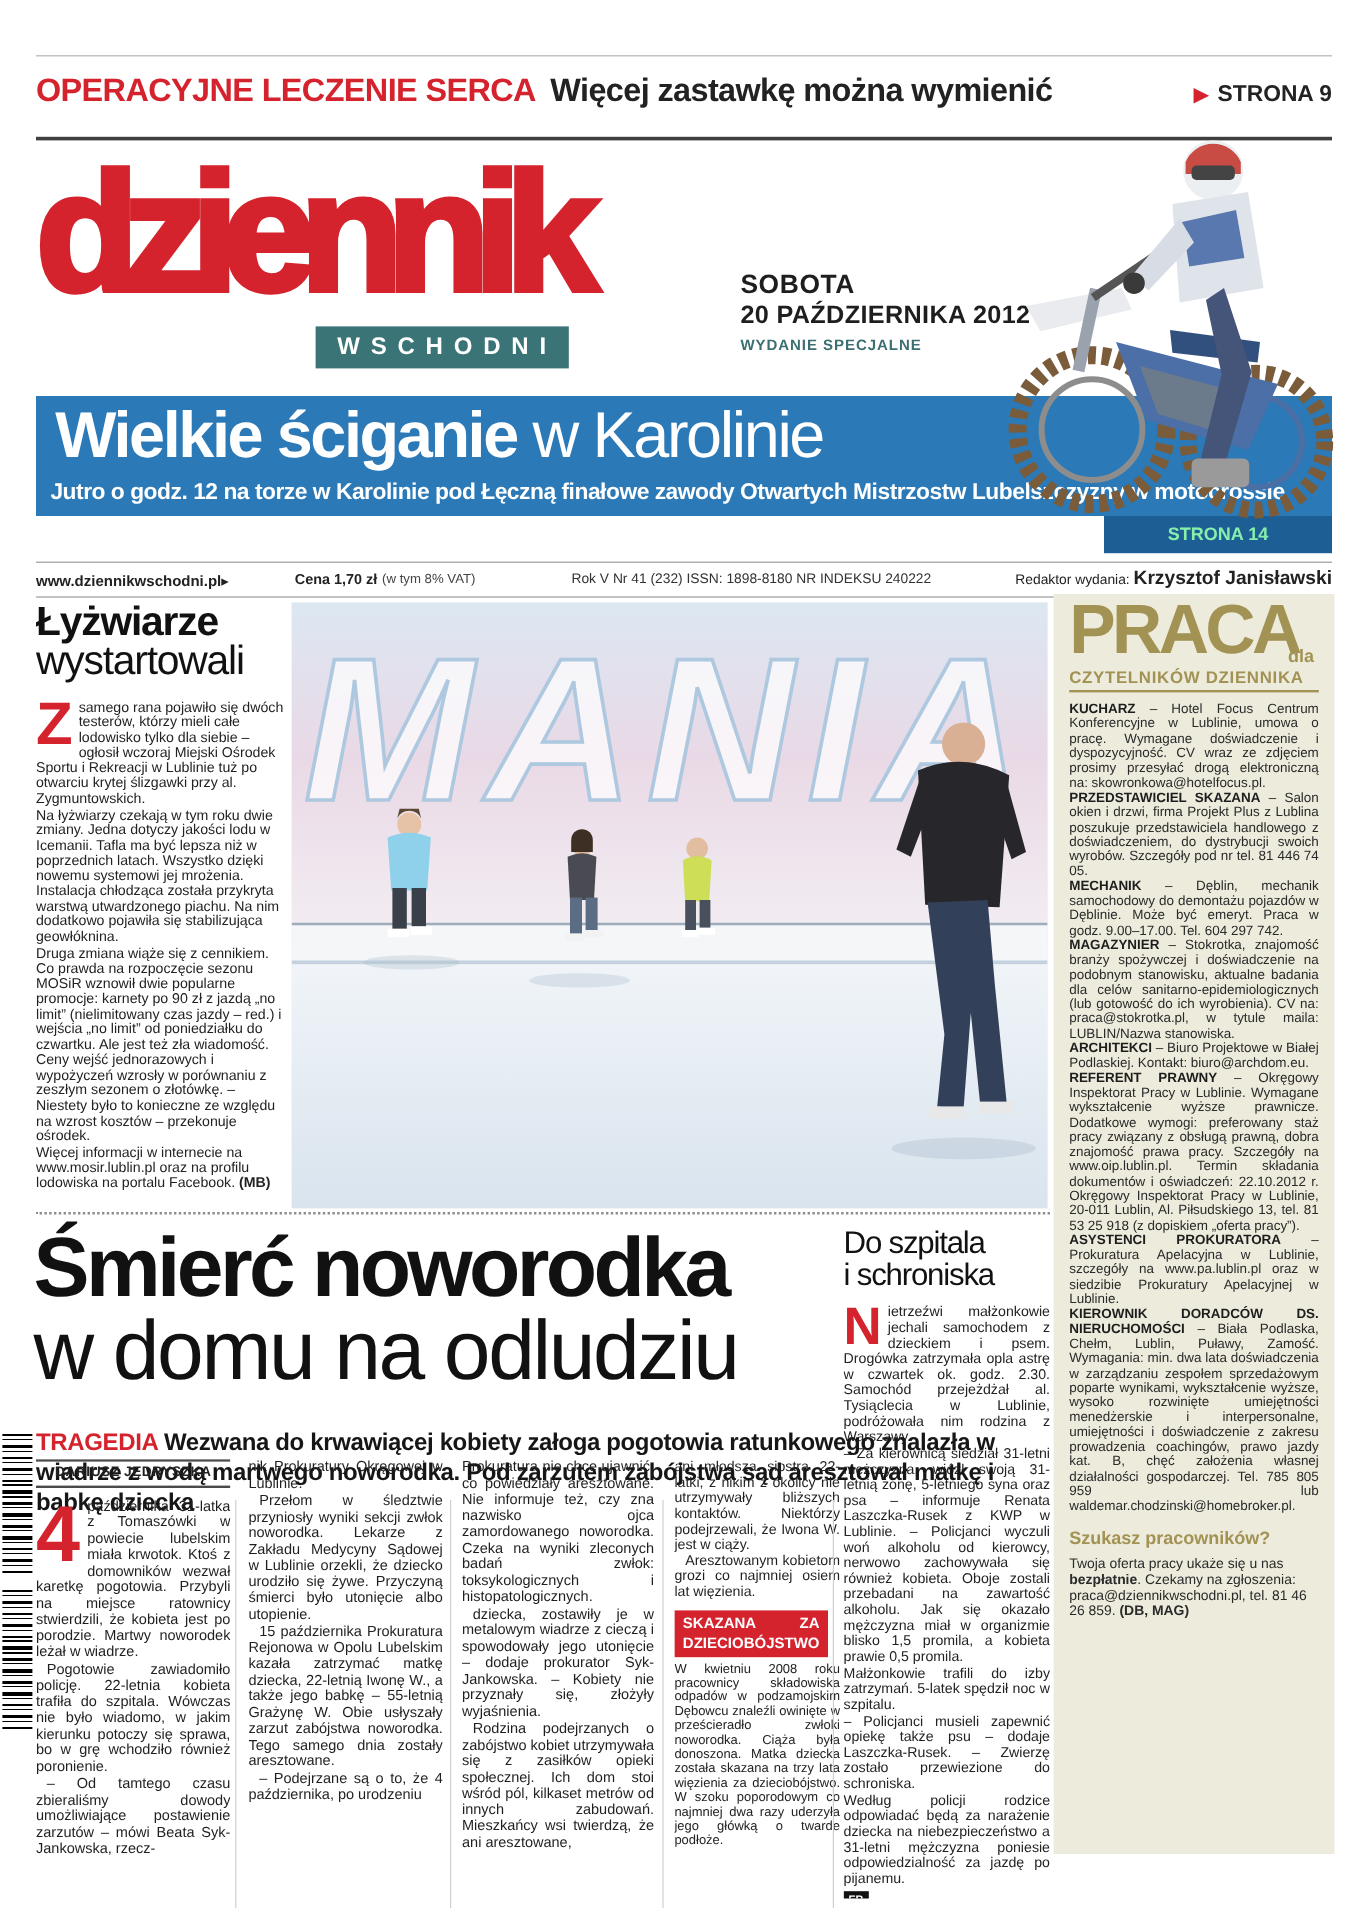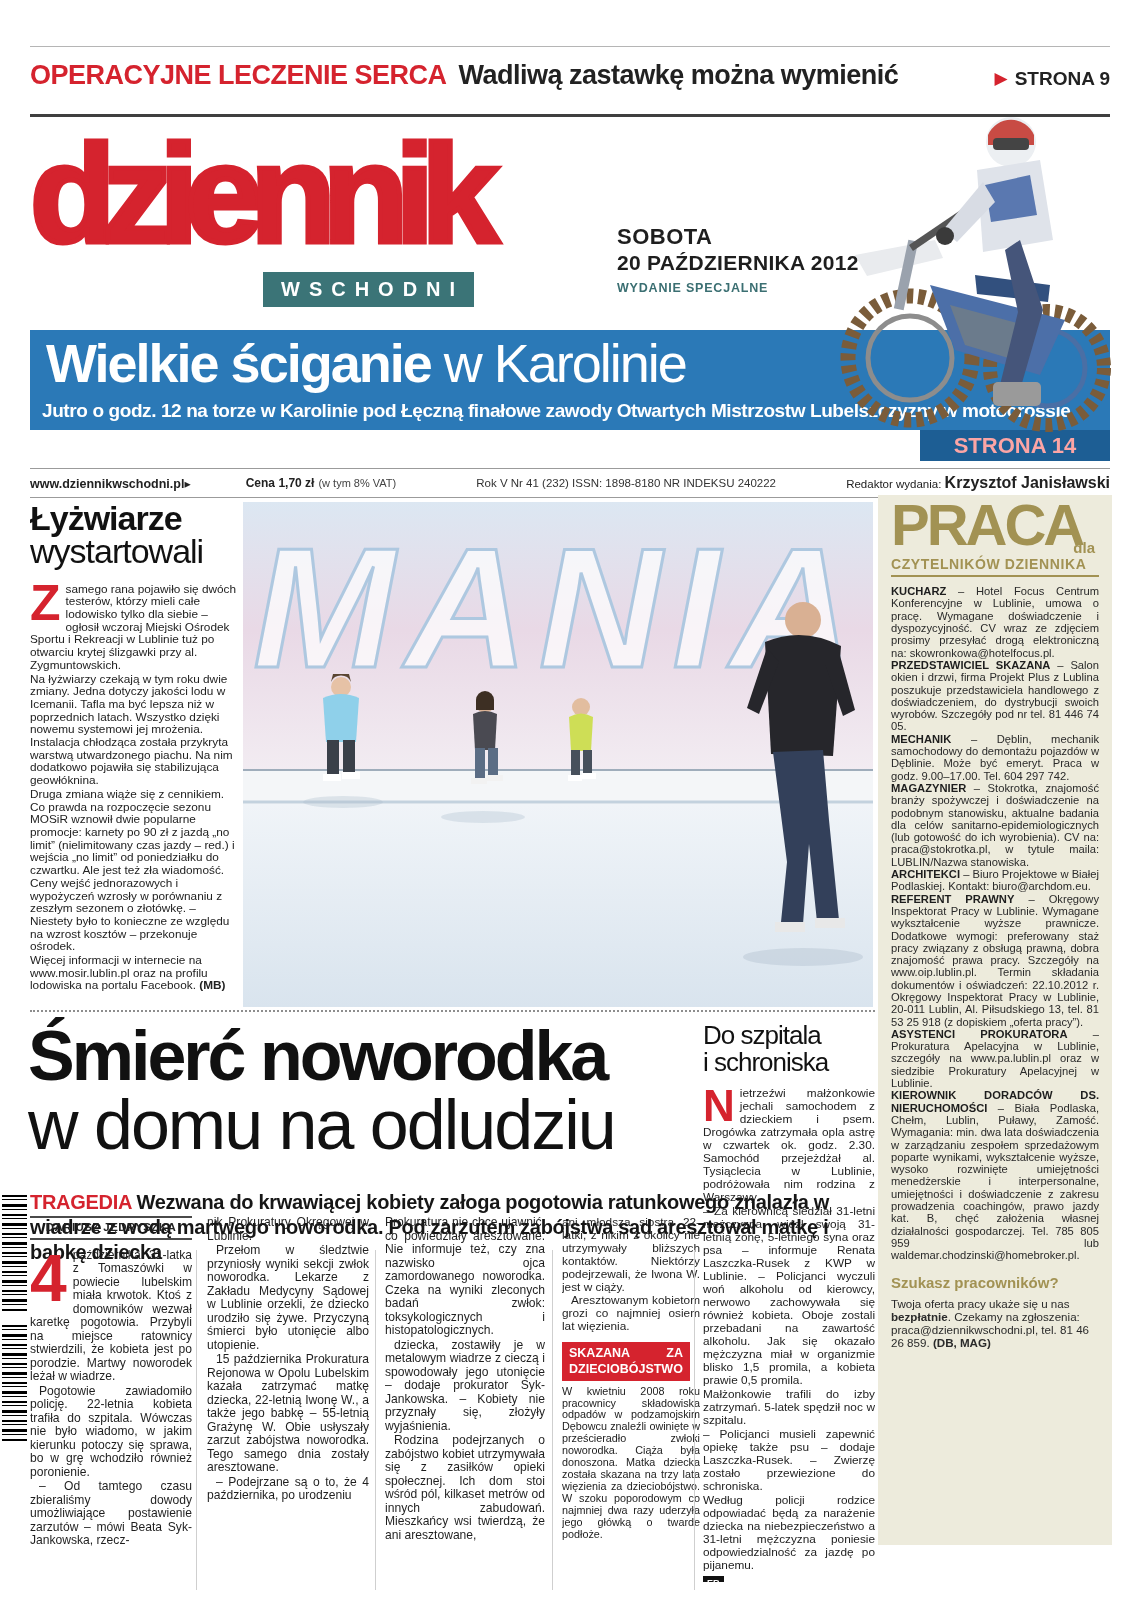--- a/index.html
+++ b/index.html
@@ -36,22 +36,22 @@
 
   
   .rider{ left:815px; top:90px; width:315px; height:360px; z-index:6; }
 
   
   .banner{ left:30px; top:330px; width:1080px; height:100px; background:#2b79b7; z-index:2;}
   .banner-title{ position:absolute; left:16px; top:2px; color:#fff; font-size:54px; letter-spacing:-2px; white-space:nowrap;}
   .banner-title .bold{ font-weight:bold; }
   .banner-title .light{ font-weight:normal; }
   .banner-sub{ position:absolute; left:12px; top:70px; color:#fff; font-weight:bold; font-size:19px; letter-spacing:-0.4px; white-space:nowrap;}
-  .strona14{ left:920px; top:430px; width:190px; height:31px; background:#1d5e94; color:#fca5a5;
-    font-weight:bold; font-size:22px; display:flex; align-items:center; justify-content:center; z-index:2;}
+  .strona14{ left:920px; top:430px; width:190px; height:31px; background:#1d5e94; color:#86efac;
+    font-weight:bold; font-size:15px; display:flex; align-items:center; justify-content:center; z-index:2;}
 
   
   .infobar{
     left:30px; top:468px; width:1080px; height:30px;
     border-top:1px solid #9b9b9b; border-bottom:1px solid #9b9b9b;
     display:flex; align-items:center; font-size:12px; color:#222;
   }
   .infobar .site{ font-weight:bold; font-size:12.5px; }
   .infobar .price{ margin-left:55px; font-weight:bold; }
   .infobar .pricenote{ font-weight:normal; color:#444; margin-left:4px; font-size:11px;}
@@ -127,21 +127,21 @@
       #000 0 2px,#fff 2px 4px,#000 4px 5px,#fff 5px 9px,
       #000 9px 12px,#fff 12px 14px,#000 14px 15px,#fff 15px 19px);
   }
 </style>
 </head>
 <body>
 
 <div class="abs rule-thin"></div>
 <div class="abs topbar-row">
   <span class="kicker">OPERACYJNE LECZENIE SERCA</span>
-  <span class="kicker-head">Wadliwą zastawkę można wymienić</span>
+  <span class="kicker-head">Więcej zastawkę można wymienić</span>
   <span class="pageref">
     <span class="tri">▶</span>
     <span>STRONA 9</span>
   </span>
 </div>
 <div class="abs rule-heavy"></div>
 
 <div class="abs logo">dziennik</div>
 <div class="abs wschodni">WSCHODNI</div>
 <div class="abs dateblock">

